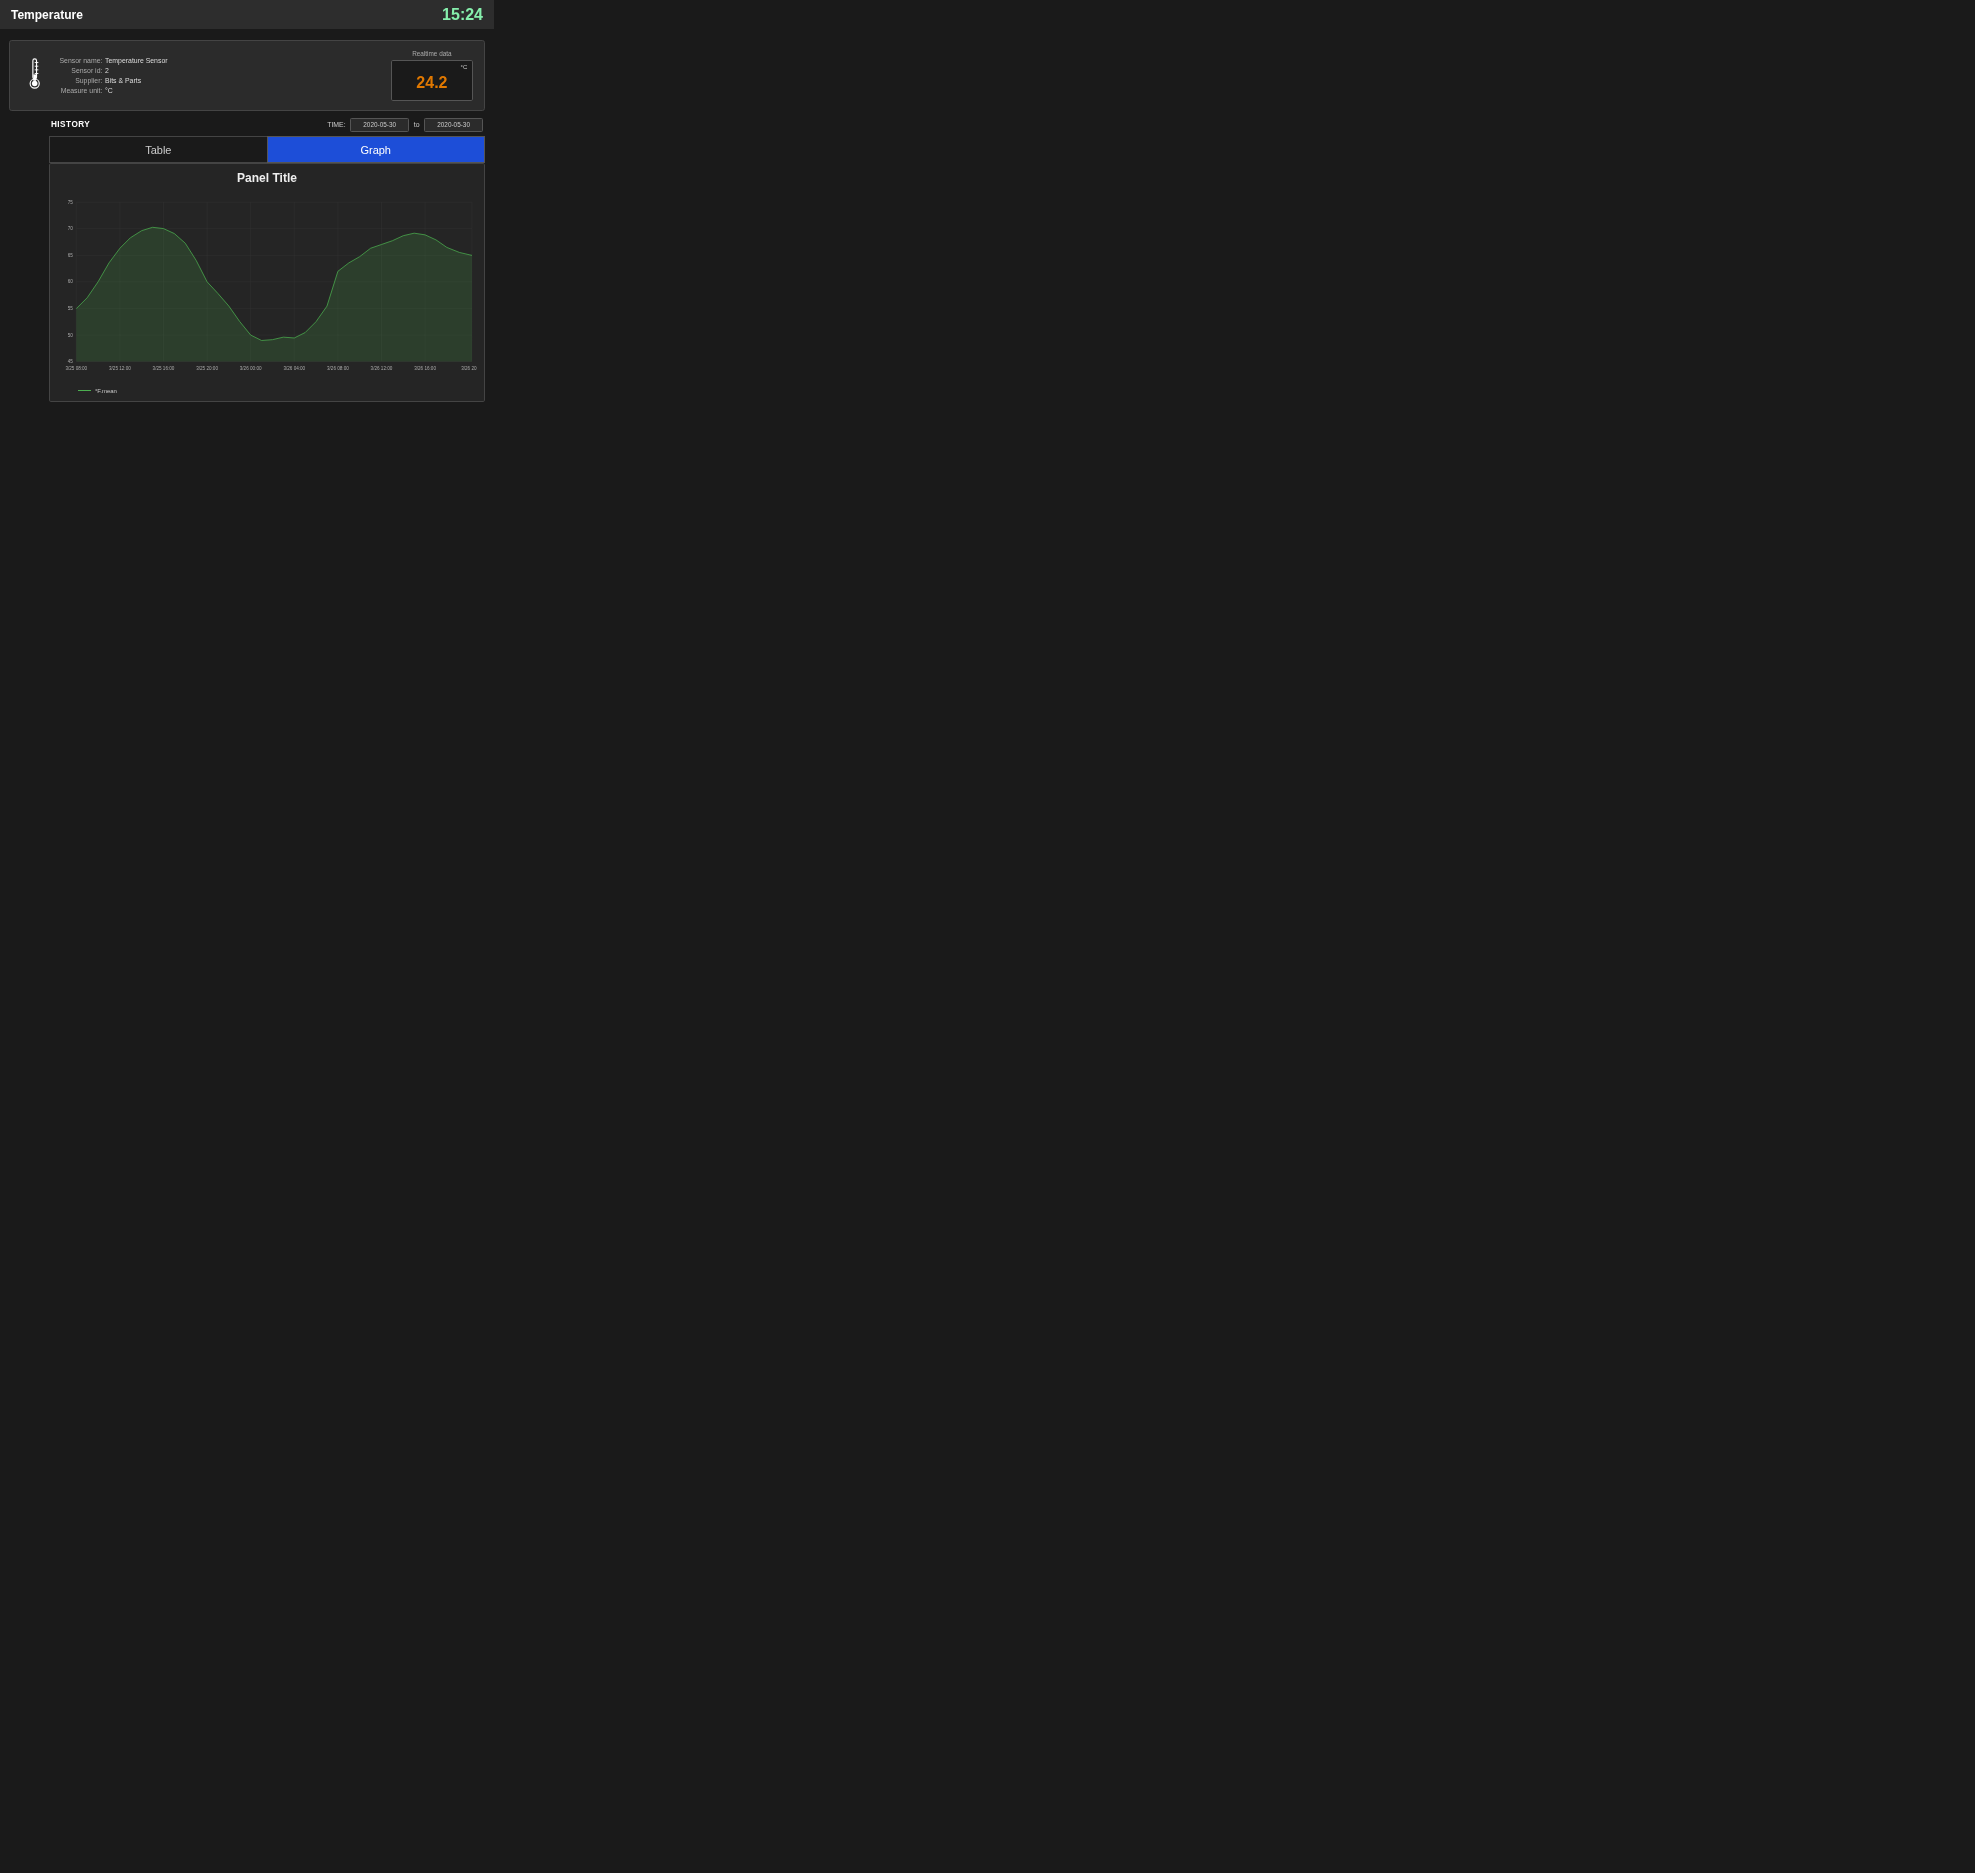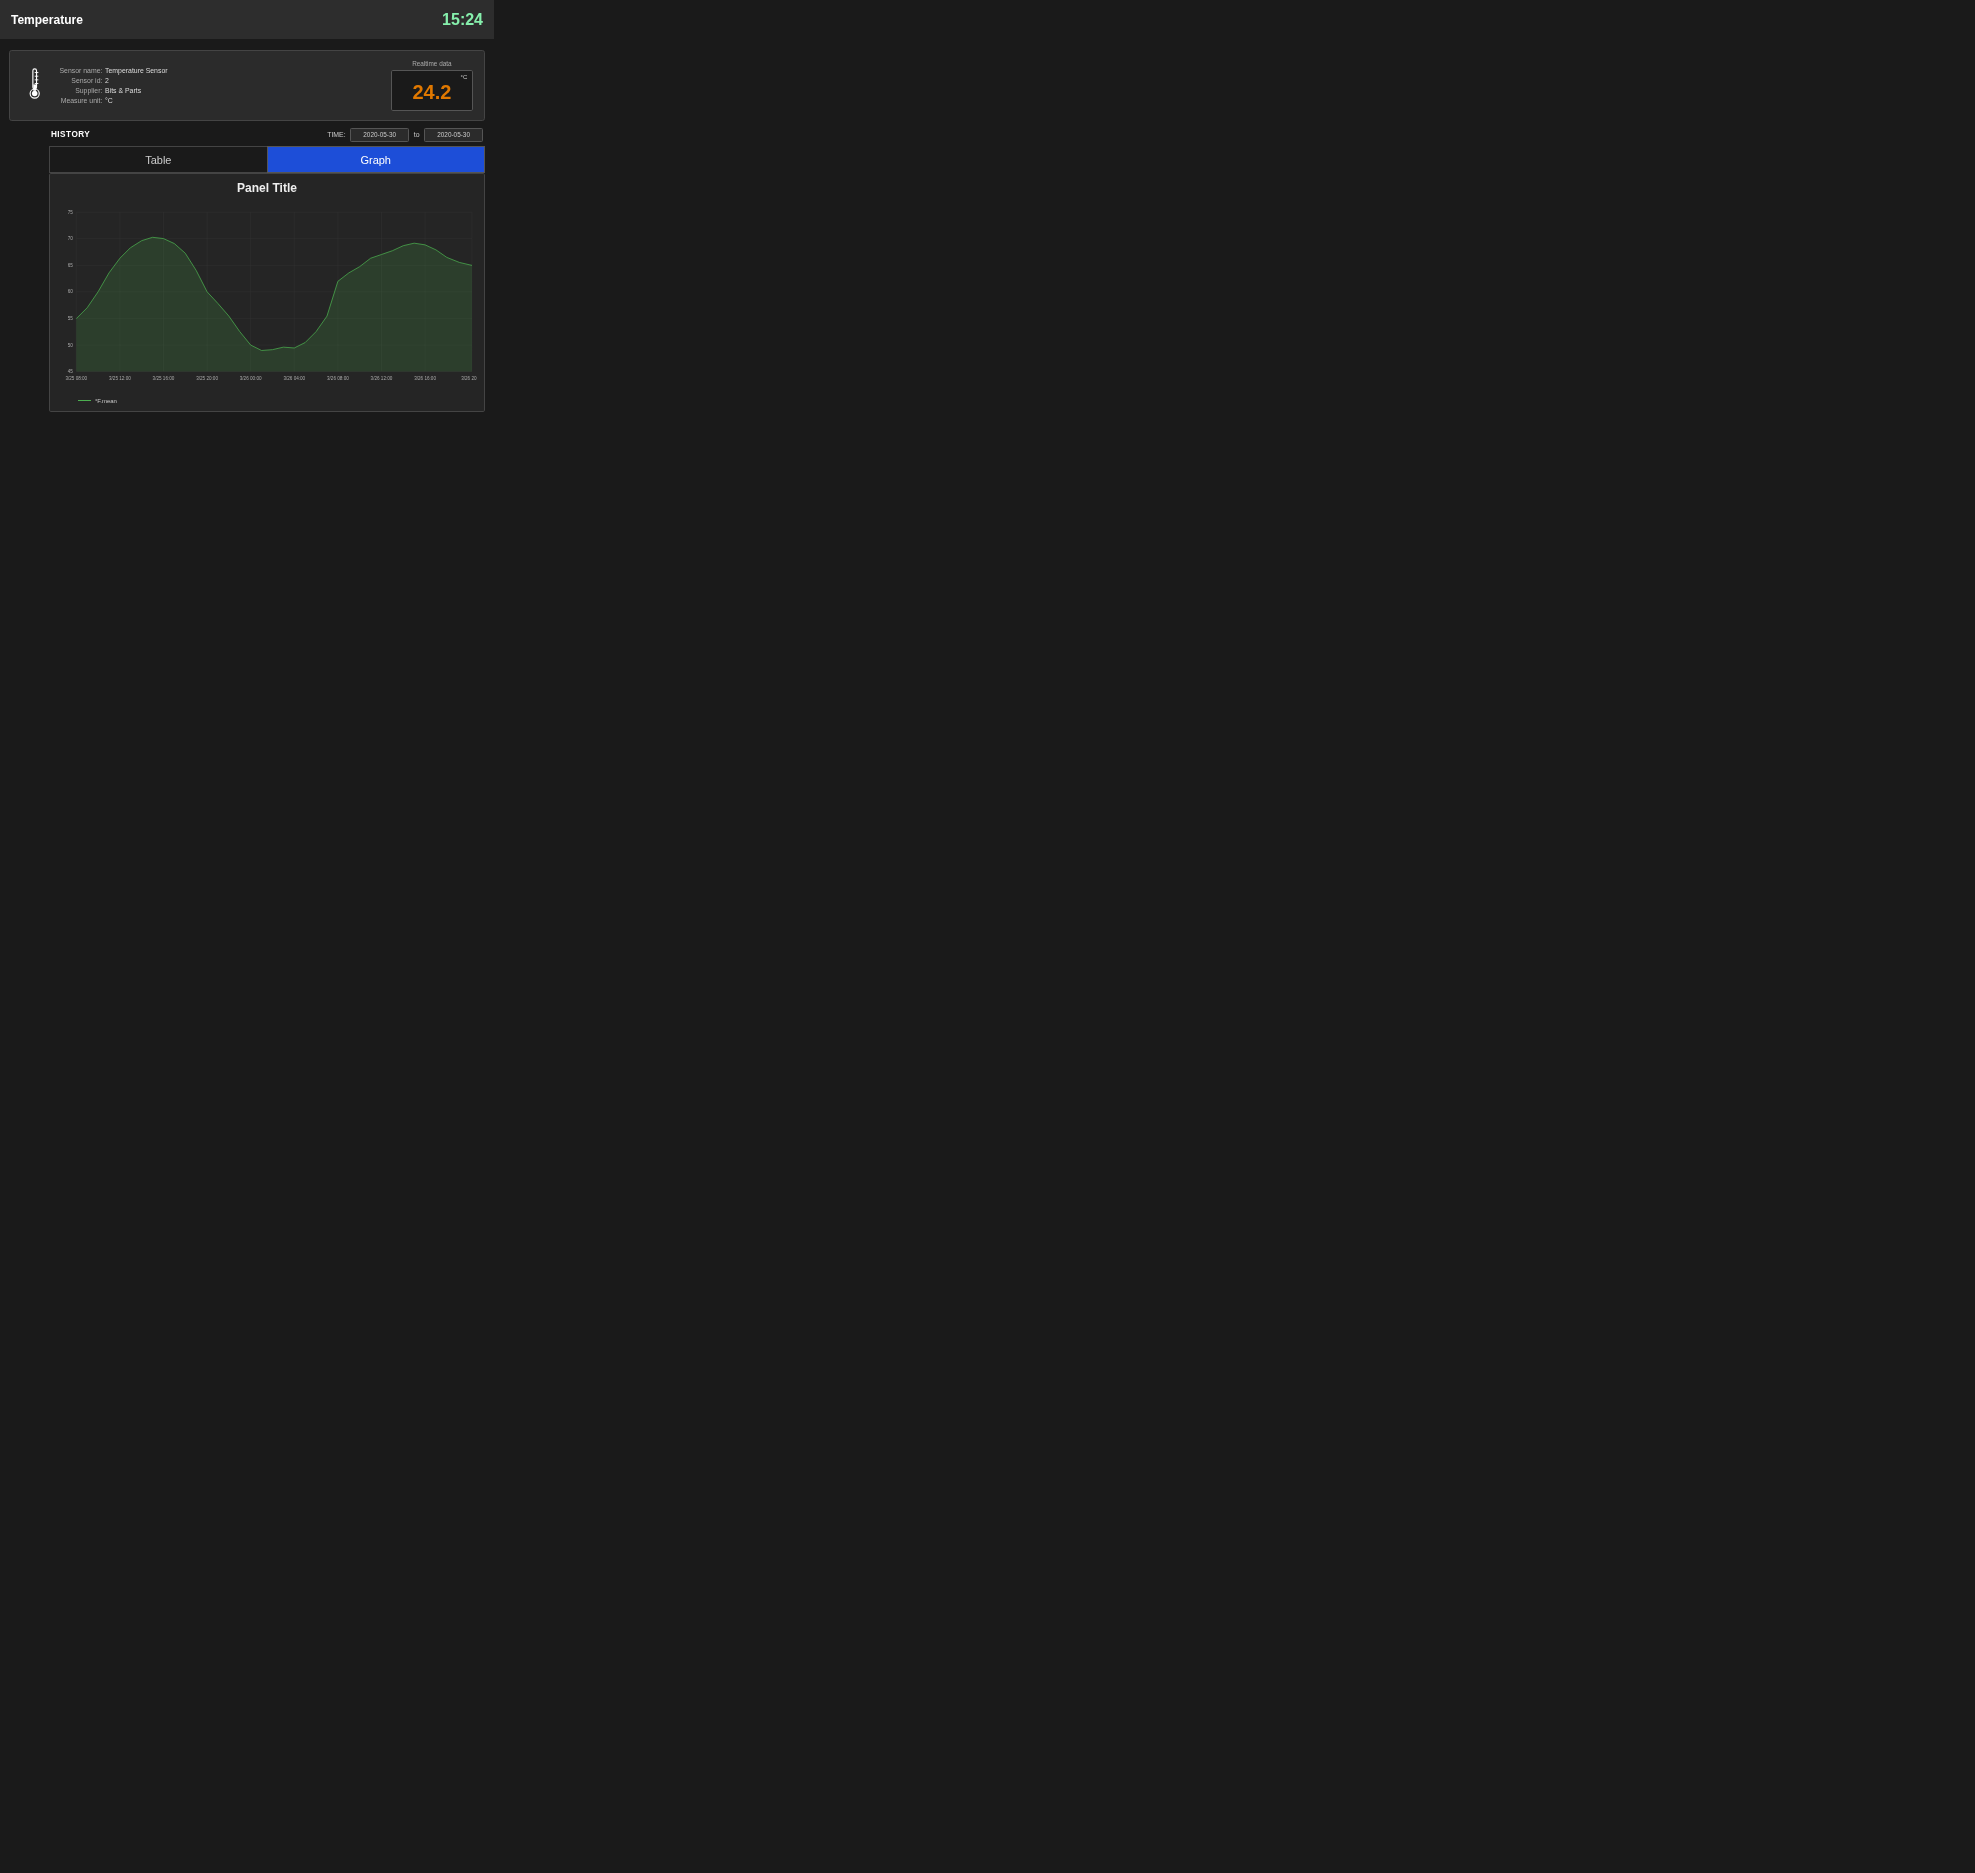--- a/index.html
+++ b/index.html
@@ -10,21 +10,21 @@
       width: 494px;
       min-height: 468px;
     }
     
     .header {
       background: #2d2d2d;
       display: flex;
       justify-content: space-between;
       align-items: center;
       padding: 4.6px 11px;
-      height: 39px;
+      height: 29px;
     }
     .header-title {
       color: #fff;
       font-size: 12px;
       font-weight: bold;
     }
     .header-time {
       color: #86efac;
       font-size: 16px;
       font-weight: bold;
@@ -89,21 +89,21 @@
     }
     .realtime-unit {
       color: #ccc;
       font-size: 6px;
       position: absolute;
       top: 3.7px;
       right: 4.6px;
     }
     .realtime-value {
       color: #e07800;
-      font-size: 20px;
+      font-size: 16px;
       font-weight: bold;
       width: 100%;
       text-align: center;
       margin-top: 4.6px;
     }
     
     .history-section {
       margin: 0 9.1px;
       padding-left: 40px;
     }

